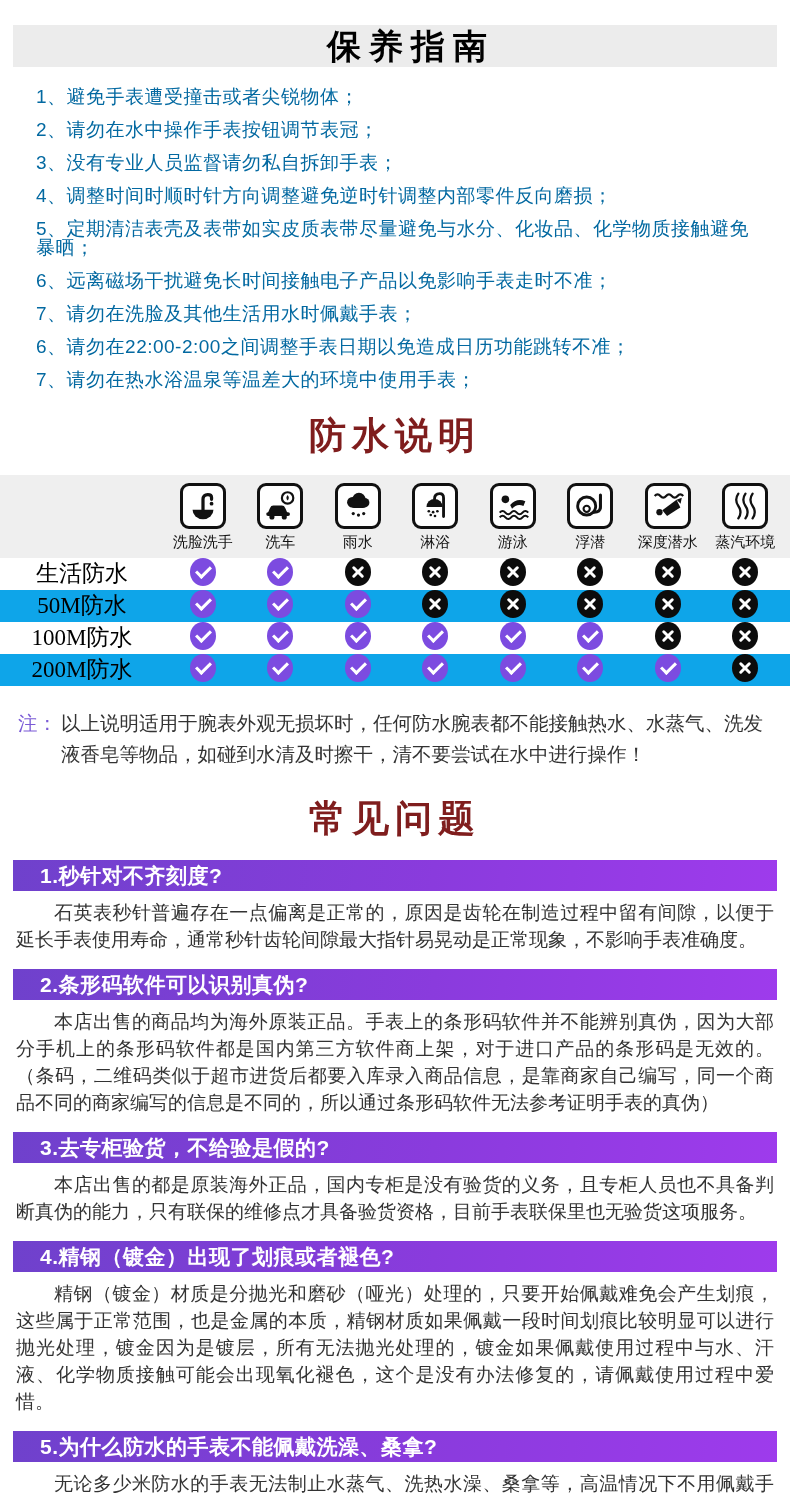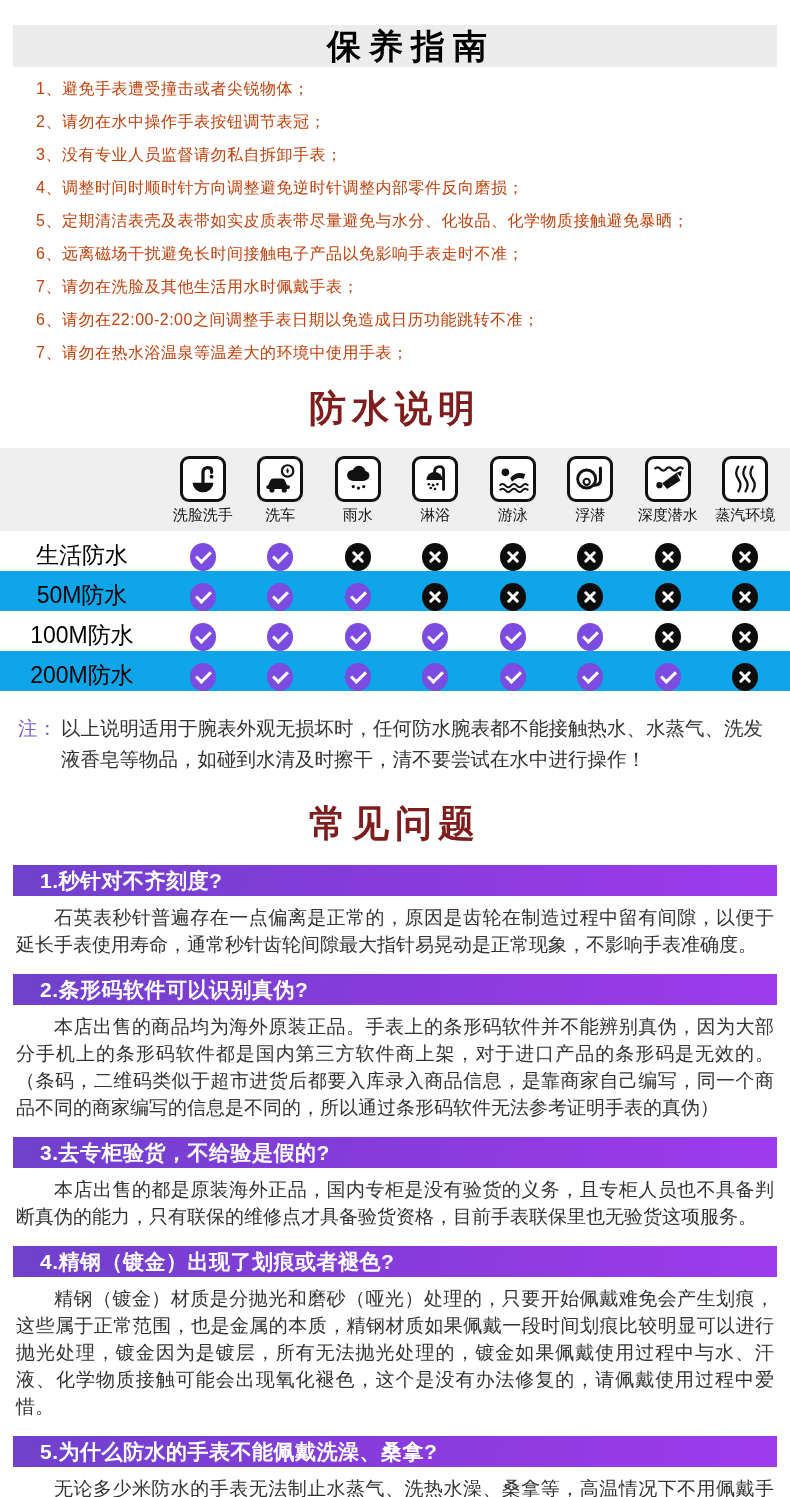--- a/index.html
+++ b/index.html
@@ -19,23 +19,23 @@
     text-align: center;
     font-size: 34px;
     font-weight: bold;
     letter-spacing: 8px;
     line-height: 42px;
     color: #000;
     padding-left: 32px;
   }
   .care-list {
     list-style: none;
-    margin: 12px 30px 0 36px;
-    font-size: 16px;
-    color: #c2410c;
+    margin: 20px 30px 0 36px;
+    font-size: 19px;
+    color: #0369a1;
   }
   .care-list li { margin-bottom: 14px; line-height: 19px; letter-spacing: 0.5px; }
 
   
   .big-title {
     text-align: center;
     font-size: 37px;
     font-weight: bold;
     letter-spacing: 6px;
     color: #7f1d1d;
@@ -54,21 +54,21 @@
   .wp-col { flex: 1; display: flex; flex-direction: column; align-items: center; }
   .wp-box {
     width: 46px; height: 46px;
     background: #fff;
     border: 3px solid #111;
     border-radius: 9px;
     display: flex; align-items: center; justify-content: center;
   }
   .wp-box svg { width: 38px; height: 38px; display: block; }
   .wp-col-label { font-size: 15px; color: #111; margin-top: 4px; white-space: nowrap; }
-  .wp-row { display: flex; align-items: flex-end; height: 40px; padding-right: 6px; }
+  .wp-row { display: flex; align-items: flex-start; height: 32px; padding-right: 6px; font-family: Liberation Serif, serif; }
   .wp-row.alt { background: #0ea5e9; }
   .wp-row-label {
     width: 164px; flex: none;
     text-align: center;
     font-size: 23px; color: #000;
   }
   .wp-cell { flex: 1; display: flex; justify-content: center; align-items: center; }
   .mark { width: 26px; height: 28px; border-radius: 50%; position: relative; display: inline-block; }
   .mark.check { background: #7C4BE0; }
   .mark.cross { background: #0c0c0c; }

